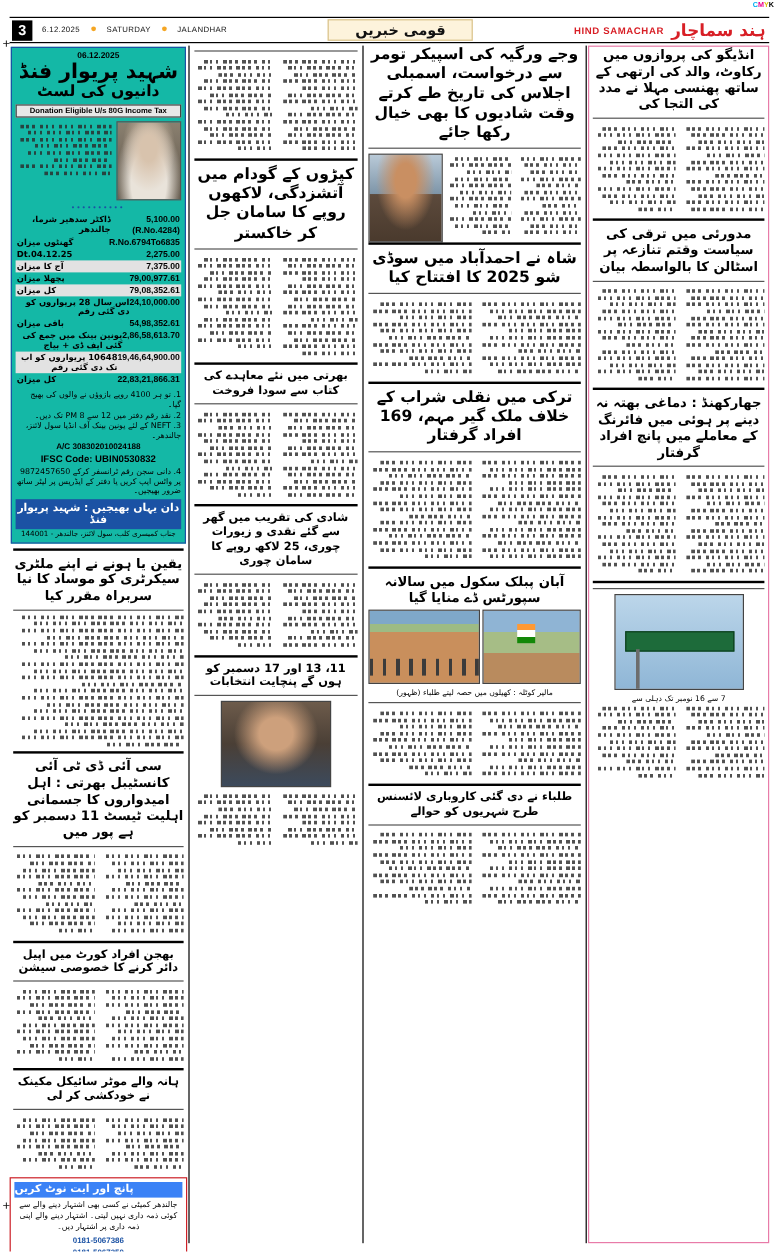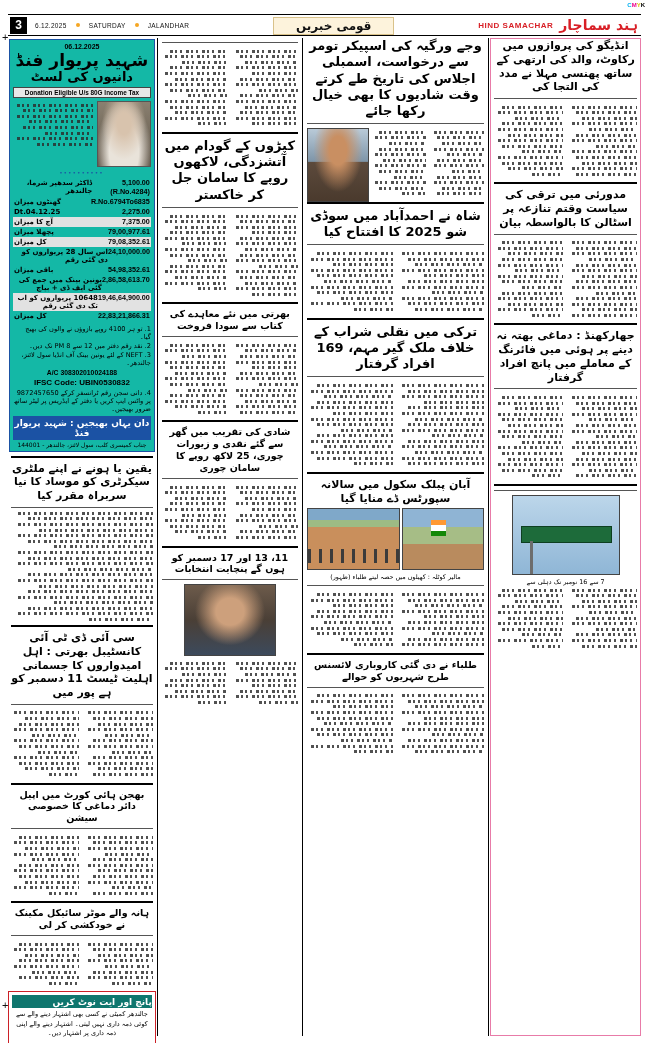--- a/index.html
+++ b/index.html
@@ -103,21 +103,21 @@
       background:linear-gradient(#ff9933 0 33%,#ffffff 33% 66%,#138808 66% 100%);}
   .ph-sign { width:108px; height:80px; margin:3px auto; border:.8px solid #444; position:relative;
       background:linear-gradient(#bcd6ea,#8fb6d6); }
   .ph-sign::before{content:"";position:absolute;left:8%;top:38%;width:84%;height:20%;
       background:#1d6b3a; border:1px solid #0d3f20;}
   .ph-sign::after{content:"";position:absolute;left:16%;top:58%;width:3px;height:42%;background:#6d6d6d;}
   .ph-caption { direction:rtl; text-align:center; font-size:6.4px; font-family:"DejaVu Sans",sans-serif; margin-top:1px; }
 
   
   .ad-classified { border:1.4px solid #cc2027; padding:3px; margin-top:4px; }
-  .ad-cl-t { background:#0f766e; color:#fff; direction:rtl; text-align:right; font-weight:bold;
+  .ad-cl-t { background:#3b82f6; color:#fff; direction:rtl; text-align:left; font-weight:bold;
      font-size:9px; font-family:"DejaVu Sans",sans-serif; padding:1.5px 0; }
   .ad-cl-ph { text-align:center; color:#1b52a4; font-family:"Liberation Sans",sans-serif;
      font-weight:bold; font-size:6.6px; line-height:1.5; margin-top:2px; }
 
   .pinkbox { border:1px solid #e87ba8; }
   .smallcap { direction:rtl; font-size:6.5px; font-family:"DejaVu Sans",sans-serif; text-align:center; }
 </style>
 </head>
 <body>
 
@@ -287,21 +287,21 @@
             <div class="tl w95"></div>
               <div class="tl w88"></div>
               <div class="tl w80"></div>
               <div class="tl w45"></div>
           </div>
         </div>
       </div>
 
       <div class="blk">
         <div class="rule thick"></div>
-        <div class="hl sm">بھجن ہائی کورٹ میں اپیل دائر دماغی کا خصوصی سیشن</div>
+        <div class="hl sm">بھجن افراد کورٹ میں اپیل دائر کرنے کا خصوصی سیشن</div>
         <div class="rule thin"></div>
         <div class="txtcols body">
           <div>
             <div class="tl w95"></div>
               <div class="tl w88"></div>
               <div class="tl w95"></div>
               <div class="tl w70"></div>
             <div class="tl w88"></div>
               <div class="tl w95"></div>
               <div class="tl w80"></div>

